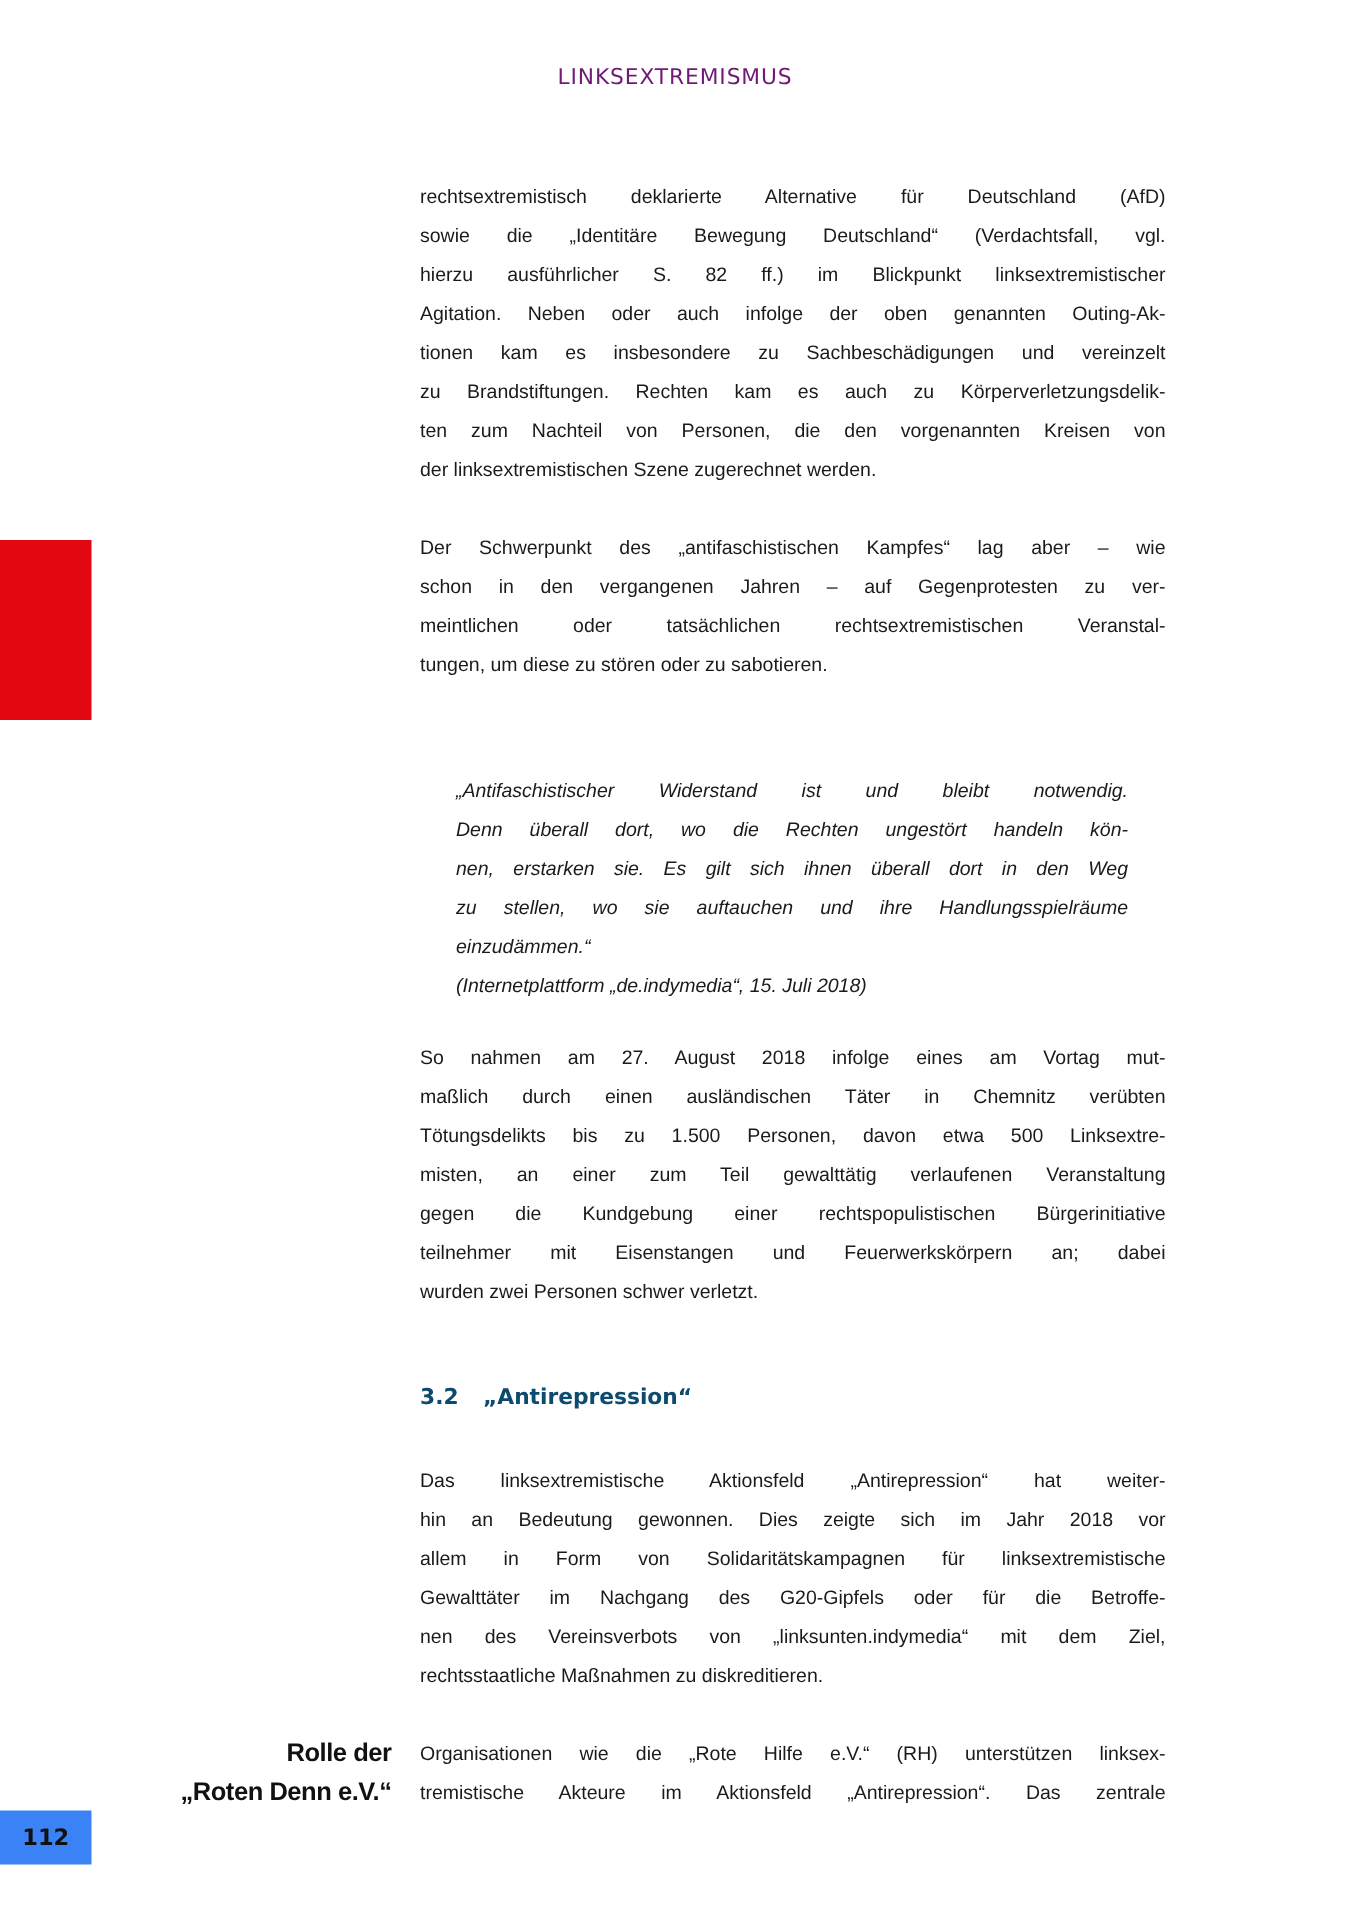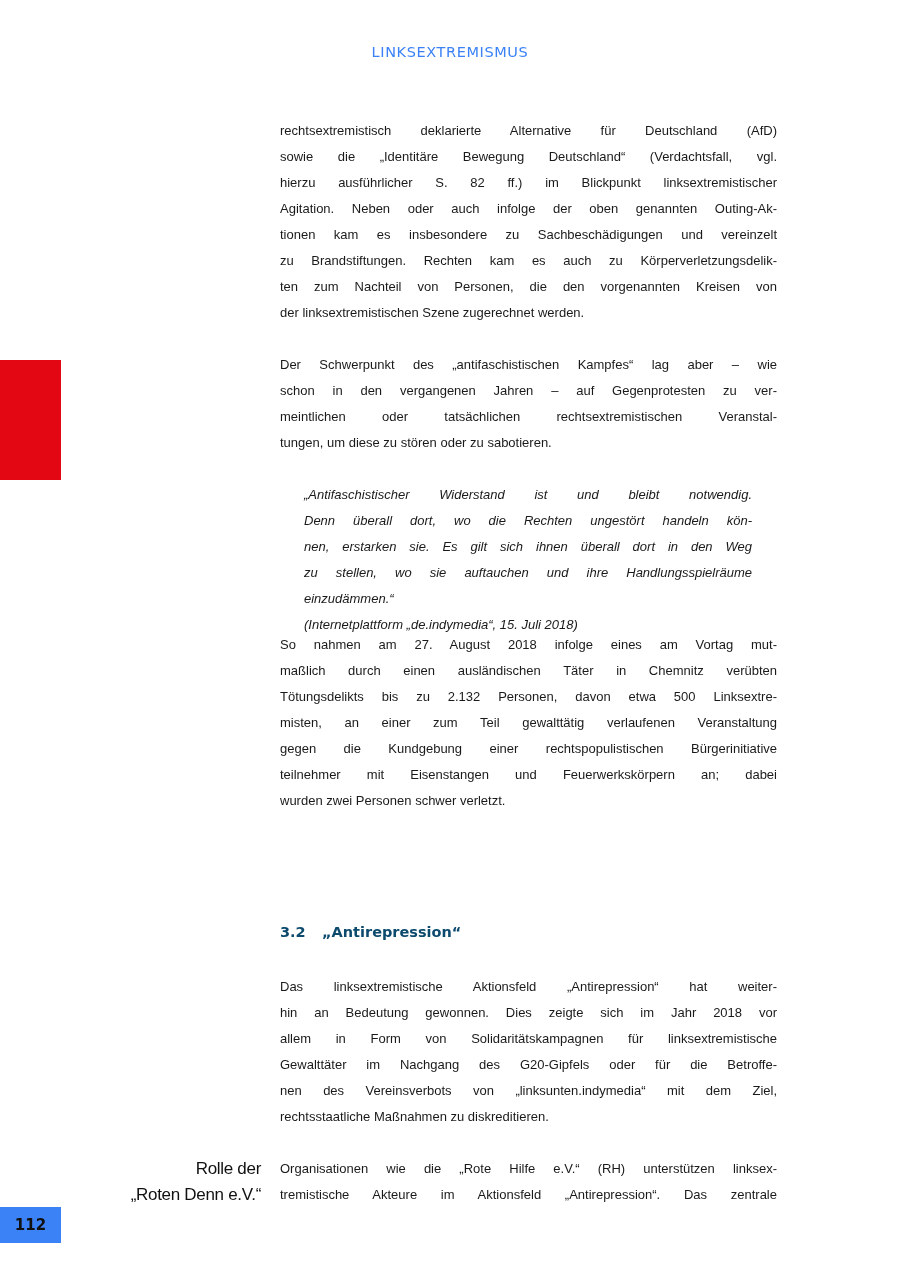--- a/index.html
+++ b/index.html
@@ -16,21 +16,21 @@
   }
   .running-header {
     position: absolute;
     top: 44px;
     left: 0;
     width: 900px;
     text-align: center;
     font-family: "DejaVu Sans", sans-serif;
     font-size: 14.5px;
     letter-spacing: 0.6px;
-    color: #3b82f6;
+    color: #701a75;
   }
   .side-tab {
     position: absolute;
     left: 0;
     top: 360px;
     width: 61px;
     height: 120px;
     background: #e30613;
   }
   .page-number {
@@ -62,20 +62,21 @@
     white-space: nowrap;
     overflow: visible;
   }
   .line.last {
     text-align-last: left;
   }
   .quote {
     position: absolute;
     left: 304px;
     width: 448px;
+    margin-top: 32px;
   }
   .quote .line {
     font-style: italic;
   }
   .section-heading {
     position: absolute;
     left: 280px;
     top: 924px;
     font-family: "DejaVu Sans", sans-serif;
     font-weight: bold;
@@ -85,21 +86,21 @@
   .section-heading .num {
     display: inline-block;
     width: 42px;
   }
   .margin-note {
     position: absolute;
     right: 639px;
     top: 1156px;
     text-align: right;
     font-family: "Liberation Sans", "DejaVu Sans", sans-serif;
-    font-weight: normal;
+    font-weight: bold;
     font-size: 17px;
     line-height: 26px;
     color: #111;
     letter-spacing: -0.3px;
   }
 </style>
 </head>
 <body>
 
 <div class="running-header">LINKSEXTREMISMUS</div>
@@ -128,24 +129,24 @@
 
 <div class="quote" style="top:482px;">
   <div class="line">„Antifaschistischer Widerstand ist und bleibt notwendig.</div>
   <div class="line">Denn überall dort, wo die Rechten ungestört handeln kön-</div>
   <div class="line">nen, erstarken sie. Es gilt sich ihnen überall dort in den Weg</div>
   <div class="line">zu stellen, wo sie auftauchen und ihre Handlungsspielräume</div>
   <div class="line last">einzudämmen.“</div>
   <div class="line last">(Internetplattform „de.indymedia“, 15. Juli 2018)</div>
 </div>
 
-<div class="column" style="top:632px;">
+<div class="column" style="top:692px;">
   <div class="line">So nahmen am 27. August 2018 infolge eines am Vortag mut-</div>
   <div class="line">maßlich durch einen ausländischen Täter in Chemnitz verübten</div>
-  <div class="line">Tötungsdelikts bis zu 2.132 Personen, davon etwa 500 Linksextre-</div>
+  <div class="line">Tötungsdelikts bis zu 1.500 Personen, davon etwa 500 Linksextre-</div>
   <div class="line">misten, an einer zum Teil gewalttätig verlaufenen Veranstaltung</div>
   <div class="line">gegen die Kundgebung einer rechtspopulistischen Bürgerinitiative</div>
   <div class="line">teilnehmer mit Eisenstangen und Feuerwerkskörpern an; dabei</div>
   <div class="line last">wurden zwei Personen schwer verletzt.</div>
 </div>
 
 <div class="section-heading">
   <span class="num">3.2</span><span>„Antirepression“</span>
 </div>
 

